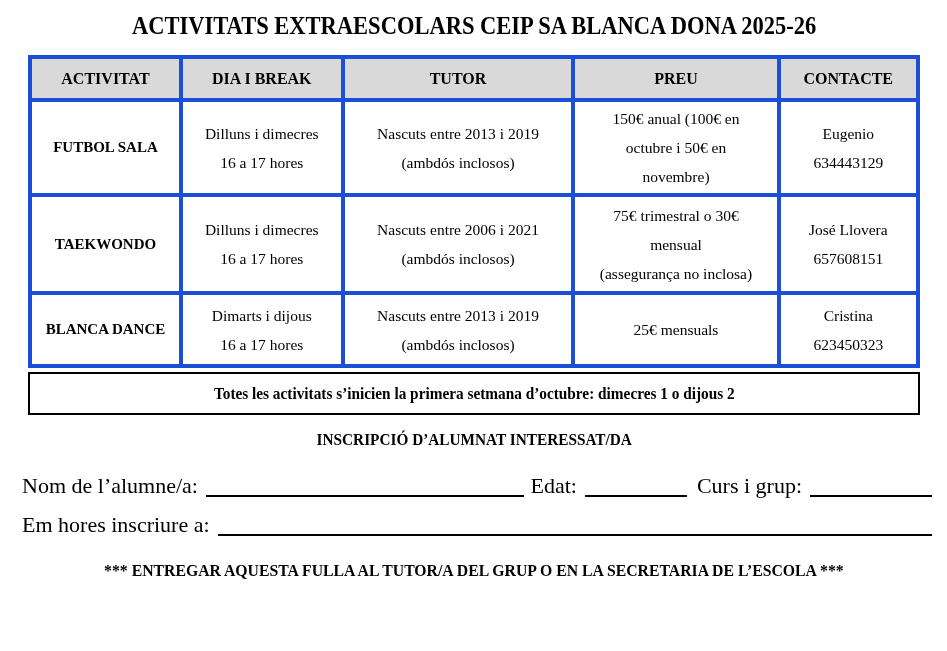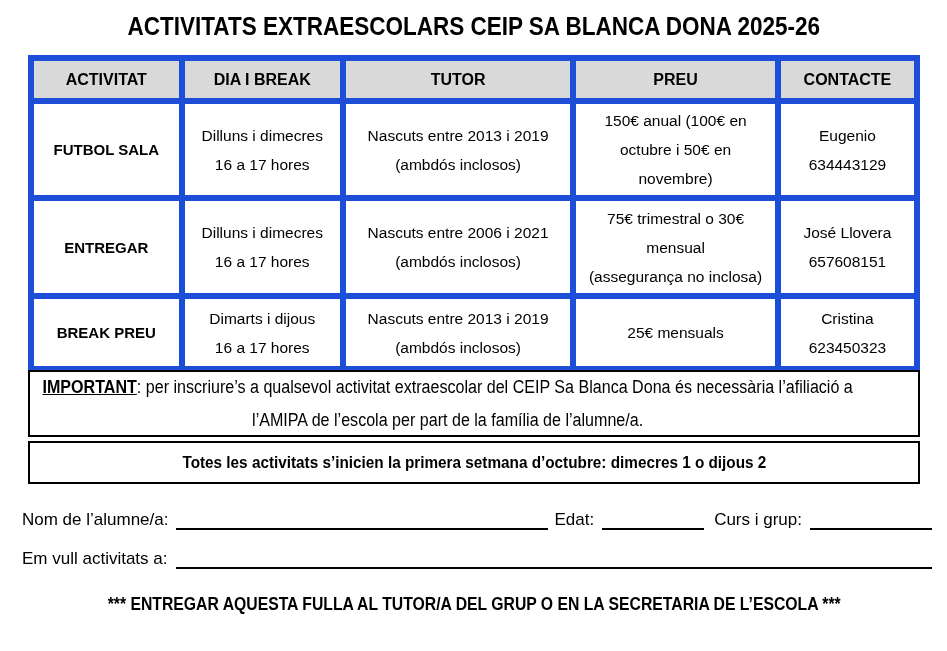--- a/index.html
+++ b/index.html
@@ -3,36 +3,36 @@
 <meta charset="utf-8">
 <style>
   * { box-sizing: border-box; }
   html, body { margin: 0; padding: 0; }
   body {
     width: 947px; height: 651px;
     background: #ffffff; color: #000;
     font-family: "Liberation Sans", sans-serif;
     overflow: hidden;
   }
-  .page { padding: 10px 27px 0 28px; }
+  .page { padding: 10px 27px 0 28px; font-family: Liberation Serif, serif; }
 
   
   .cond-inline { display: inline-block; transform: scaleX(0.90); transform-origin: center; white-space: nowrap; }
   .cond-block  { display: block; width: 112%; margin-left: -6%; transform: scaleX(0.893); transform-origin: center; }
 
   .title {
     text-align: center; font-weight: bold; font-size: 25px;
     margin: 2px 0 15px 0; line-height: 28px;
   }
 
   table.activities {
     width: 892px; border-collapse: collapse; table-layout: fixed;
   }
   table.activities th, table.activities td {
-    border: 6px solid #1d4ed8; text-align: center; vertical-align: middle;
+    border: 4px solid #1d4ed8; text-align: center; vertical-align: middle;
     padding: 2px 6px; white-space: pre-line;
   }
   table.activities th {
     background: #d9d9d9; font-size: 16px; font-weight: bold; height: 43px;
   }
   col.c-activitat { width: 17.0%; }
   col.c-dia       { width: 18.2%; }
   col.c-edat      { width: 26.0%; }
   col.c-preu      { width: 23.1%; }
   col.c-contacte  { width: 15.7%; }
@@ -58,23 +58,23 @@
     overflow: hidden;
   }
   .start-inner { font-size: 17px; font-weight: bold; text-align: center; }
 
   .inscription-heading {
     text-align: center; font-weight: bold; font-size: 17px;
     margin-top: 15px;
   }
 
   .form-line {
-    display: flex; align-items: center;
+    display: flex; align-items: flex-end;
     width: 910px; margin-left: -6px;
-    font-size: 17px; line-height: 22px;
+    font-size: 22px; line-height: 22px;
   }
   .form-line-1 { margin-top: 25px; }
   .form-line-2 { margin-top: 17px; }
   .form-label { white-space: nowrap; }
   .blank {
     display: inline-block; border-bottom: 2px solid #000; height: 20px;
     margin-left: 8px;
   }
   .blank-name  { flex: 1 1 auto; margin-right: 6px; }
   .blank-age   { width: 102px; margin-right: 10px; }
@@ -117,63 +117,60 @@
 16 a 17 hores</td>
         <td class="cell">Nascuts entre 2013 i 2019
 (ambdós inclosos)</td>
         <td class="cell">150€ anual (100€ en
 octubre i 50€ en
 novembre)</td>
         <td class="cell">Eugenio
 634443129</td>
       </tr>
       <tr class="r2">
-        <td class="act">ENTREGAR</td>
+        <td class="act">TAEKWONDO</td>
         <td class="cell">Dilluns i dimecres
 16 a 17 hores</td>
         <td class="cell">Nascuts entre 2006 i 2021
 (ambdós inclosos)</td>
         <td class="cell">75€ trimestral o 30€
 mensual
 (assegurança no inclosa)</td>
         <td class="cell">José Llovera
 657608151</td>
       </tr>
       <tr class="r3">
-        <td class="act">BREAK PREU</td>
+        <td class="act">BLANCA DANCE</td>
         <td class="cell">Dimarts i dijous
 16 a 17 hores</td>
         <td class="cell">Nascuts entre 2013 i 2019
 (ambdós inclosos)</td>
         <td class="cell">25€ mensuals</td>
         <td class="cell">Cristina
 623450323</td>
       </tr>
     </tbody>
   </table>
 
-  <div class="important-box">
-    <div class="important-inner cond-block"><span class="important-label">IMPORTANT</span><span>: per inscriure’s a qualsevol activitat extraescolar del CEIP Sa Blanca Dona és necessària l’afiliació a
-l’AMIPA de l’escola per part de la família de l’alumne/a.</span></div>
-  </div>
 
   <div class="start-box">
     <div class="start-inner cond-inline">Totes les activitats s’inicien la primera setmana d’octubre: dimecres 1 o dijous 2</div>
   </div>
 
+  <div class="inscription-heading"><span class="cond-inline">INSCRIPCIÓ D’ALUMNAT INTERESSAT/DA</span></div>
 
   <div class="form-line form-line-1">
     <span class="form-label">Nom de l’alumne/a:</span>
     <span class="blank blank-name"></span>
     <span class="form-label">Edat:</span>
     <span class="blank blank-age"></span>
     <span class="form-label">Curs i grup:</span>
     <span class="blank blank-group"></span>
   </div>
 
   <div class="form-line form-line-2">
-    <span class="form-label">Em vull activitats a:</span>
+    <span class="form-label">Em hores inscriure a:</span>
     <span class="blank blank-enroll"></span>
   </div>
 
   <div class="footer"><span class="cond-inline">*** ENTREGAR AQUESTA FULLA AL TUTOR/A DEL GRUP O EN LA SECRETARIA DE L’ESCOLA ***</span></div>
 
 </div>
 
 </body></html>

